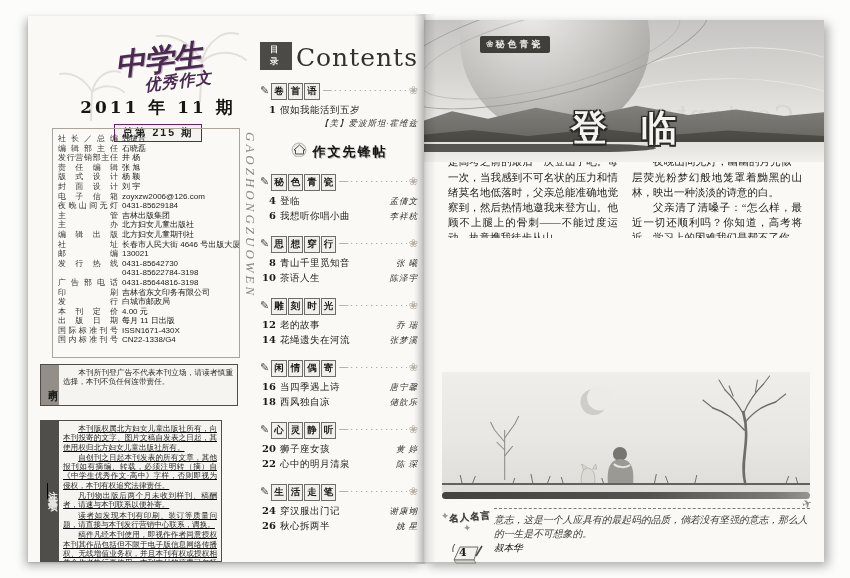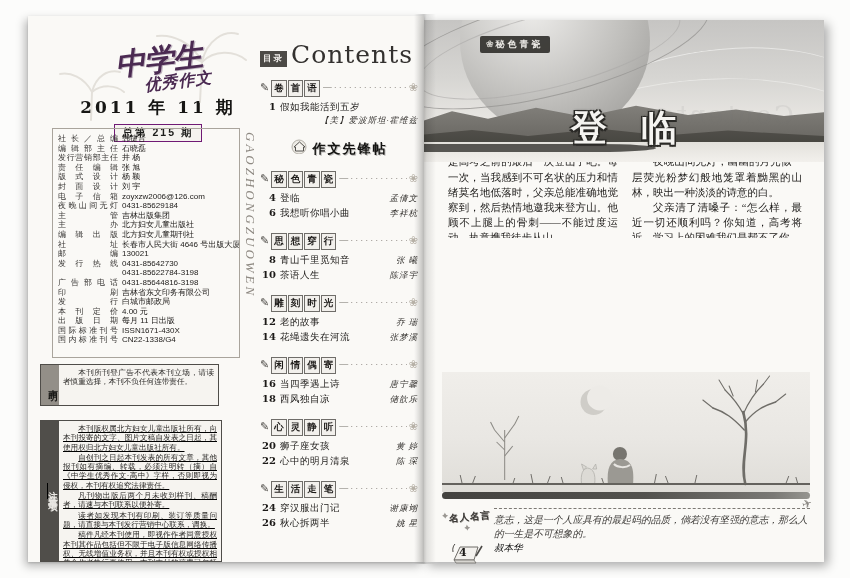--- a/index.html
+++ b/index.html
@@ -31,32 +31,32 @@
   .info-box { position:absolute; left:24px; top:112px; width:188px; height:230px;
     border:1px solid #a9a49c; padding:5px 14px 4px 5px; overflow:hidden; }
   .info-row { display:flex; font-size:8px; line-height:9.6px; color:#23211f; }
   .ilabel { width:64px; flex:0 0 64px; text-align:justify; text-align-last:justify; color:#3a3836; padding-right:4px; }
   .ivalue { flex:1; white-space:nowrap; }
 
   .gzw { position:absolute; left:214px; top:116px; height:300px; writing-mode:vertical-rl;
     font-family:"Liberation Serif",serif; font-style:italic; font-size:13px; letter-spacing:3px; color:#8d8881; }
 
   .vbox { position:absolute; left:12px; display:flex; border:1px solid #4f4d49; background:#f6f4f0; }
-  .vbox-stmt { top:348px; width:179px; height:42px; }
+  .vbox-stmt { top:348px; width:198px; height:42px; }
   .vbox-note { top:404px; width:182px; height:142px;text-decoration:underline; }
   .vlabel { flex:0 0 18px; writing-mode:vertical-rl; text-align:center; font-weight:bold;
     font-size:9.5px; letter-spacing:4px; padding:3px 0; }
   .vlabel-stmt { background:#938f88; color:#171715; }
   .vlabel-note { background:#504e4a; color:#e9e7e3; }
   .vcontent { flex:1; padding:3px 4px; font-size:7.6px; line-height:9.3px; color:#2a2826; overflow:hidden; }
   .vcontent p { margin:0 0 1px 0; text-indent:2em; text-align:justify; }
 
   .contents { position:absolute; left:232px; top:26px; width:158px; height:514px; overflow:hidden; }
   .c-header { display:flex; align-items:flex-end; gap:4px; margin-bottom:4px; }
-  .c-tag { background:#4c4a46; color:#f1efeb; font-size:8.5px; letter-spacing:2px; padding:2px 3px; font-weight:bold; }
+  .c-tag { background:#4c4a46; color:#f1efeb; font-size:8.5px; letter-spacing:2px; padding:2px 10px; font-weight:bold; }
   .c-title { font-family:"DejaVu Serif",serif; font-size:25px; color:#33312f; letter-spacing:1px; line-height:1; }
   .sec { display:flex; align-items:center; margin:10px 0 4px 0; }
   .pencil { color:#504e4a; font-size:11px; margin-right:2px; }
   .chars span { display:inline-block; border:1px solid #6f6d69; background:#f2f0ec; color:#1d1b19;
     font-size:9.5px; font-weight:bold; padding:1px 2px; margin-right:1px; }
   .leader { flex:1; overflow:hidden; white-space:nowrap; color:#8f8b85; font-size:9px; letter-spacing:2px; margin:0 2px; }
   .flower { color:#b7b1a7; font-size:11px; }
   .entry { display:flex; align-items:baseline; margin:2px 0; font-size:9.5px; color:#1c1a18; }
   .entry .pg { font-family:"DejaVu Serif",serif; font-weight:bold; font-size:10px; width:16px; flex:0 0 16px; text-align:right; margin-right:4px; }
   .entry .etitle { letter-spacing:.5px; }

